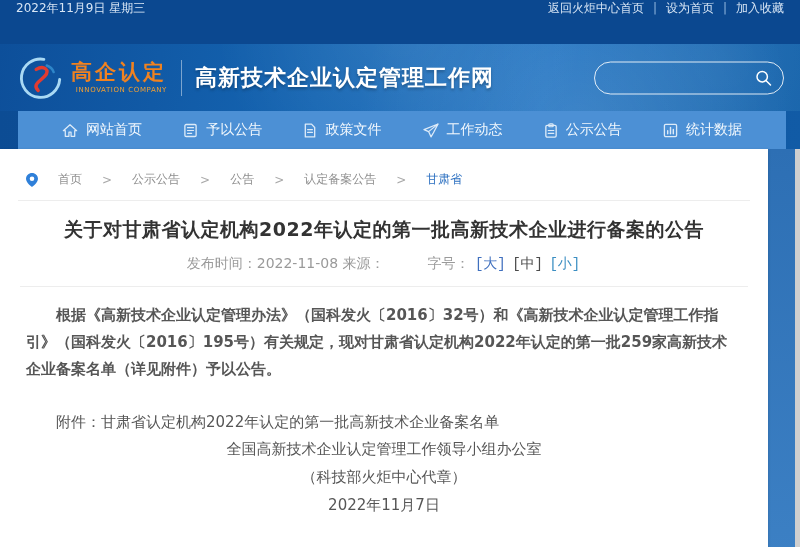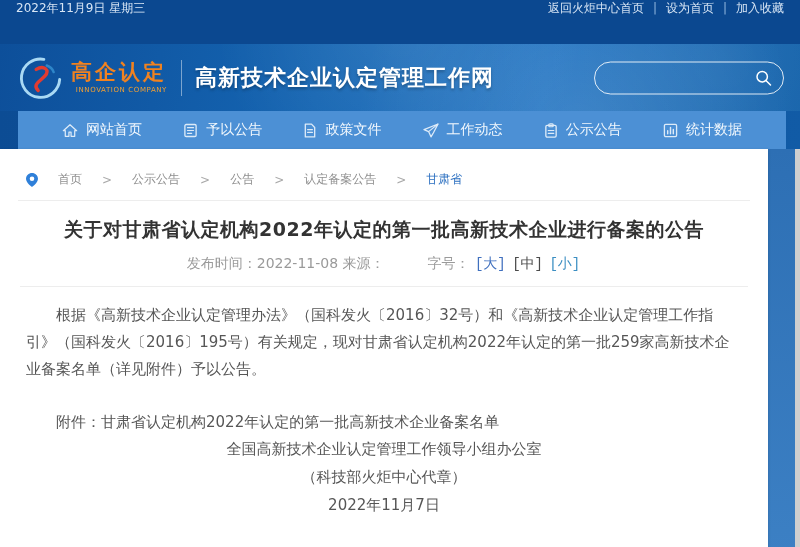--- a/index.html
+++ b/index.html
@@ -92,21 +92,21 @@
     text-align:center; font-size:14px; color:#9a9a9a;
     margin:12px 20px 0; padding-bottom:13px; border-bottom:1px solid #ededed;
   }
   .meta-gap { display:inline-block; width:34px; }
   .size-link { margin:0 1px; }
   .size-large  { color:#3f6fbe; }
   .size-medium { color:#4a4a4a; }
   .size-small  { color:#3b8ec2; }
 
   .article-body { padding:13px 26px 0; font-size:15px; color:#565656; line-height:1.8; }
-  .para { text-indent:2em; margin-top:2px; }
+  .para { text-indent:2em; margin-top:2px;font-weight:bold; }
   .attachment { text-indent:2em; margin-top:26px; }
   .signature { text-align:center; line-height:1.85; color:#565656; }
 </style>
 </head>
 <body>
 
 <div class="topbar">
   <span>2022年11月9日 星期三</span>
   <span>
     <a>返回火炬中心首页</a><span class="sep">|</span><a>设为首页</a><span class="sep">|</span><a>加入收藏</a>

